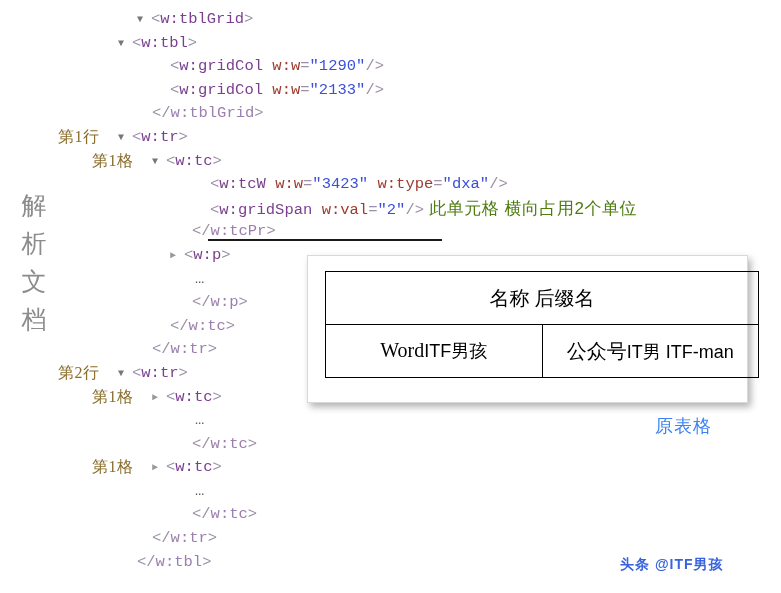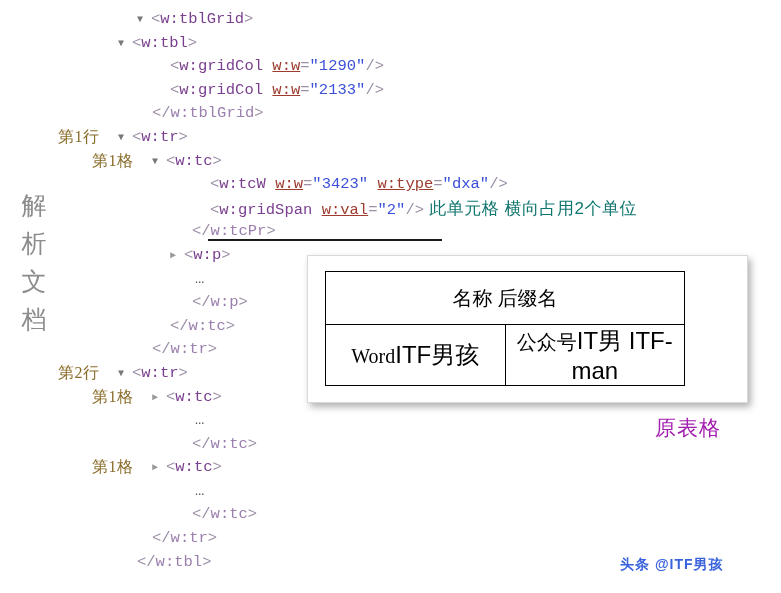--- a/index.html
+++ b/index.html
@@ -56,26 +56,26 @@
     color: #777777;
     font-size: 10px;
     display: inline-block;
     vertical-align: 1px;
     width: 14px;
   }
   .tri.collapsed { color: #999999; }
   .punct  { color: #9c8fa6; }
   .tag    { color: #7a3f8f; }
   .tagc   { color: #9b7fae; }
-  .attr   { color: #9c3b2e; text-decoration: underline; }
+  .attr   { color: #9c3b2e; }
   .val    { color: #3b4fd8; }
   .dots   { color: #606060; letter-spacing: 2px; }
 
   .annot-red {
-    color: #0f766e;
+    color: #4d7c0f;
     font-family: "Liberation Sans", sans-serif;
     font-size: 17px;
     letter-spacing: 0.5px;
   }
 
   #span-underline {
     position: absolute;
     left: 208px;
     top: 239px;
     width: 234px;
@@ -92,43 +92,43 @@
     height: 148px;
     background: #ffffff;
     border: 1px solid #d9d9d9;
     box-shadow: 3px 4px 7px rgba(0,0,0,0.30);
     box-sizing: border-box;
   }
   #orig-table {
     position: absolute;
     left: 17px;
     top: 15px;
-    width: 360px;
+    width: 434px;
     border-collapse: collapse;
     table-layout: fixed;
   }
   #orig-table td {
     border: 1.4px solid #000000;
     height: 52px;
     text-align: center;
     vertical-align: middle;
     font-family: "Liberation Serif", serif;
     font-size: 20px;
     padding: 0 6px;
     color: #000000;
   }
-  .sans-in { font-family: "Liberation Sans", sans-serif; font-size: 24px; }
+  .sans-in { font-family: "Liberation Sans", sans-serif; font-size: 18px; }
 
   #orig-caption {
     position: absolute;
     left: 655px;
     top: 414px;
-    color: #a21caf;
+    color: #3b82f6;
     font-family: Liberation Sans, sans-serif;
-    font-size: 21px;
+    font-size: 18px;
     letter-spacing: 1px;
   }
 
   #watermark {
     position: absolute;
     left: 620px;
     top: 556px;
     color: #1d4ed8;
     font-family: "Liberation Sans", sans-serif;
     font-size: 14px;

